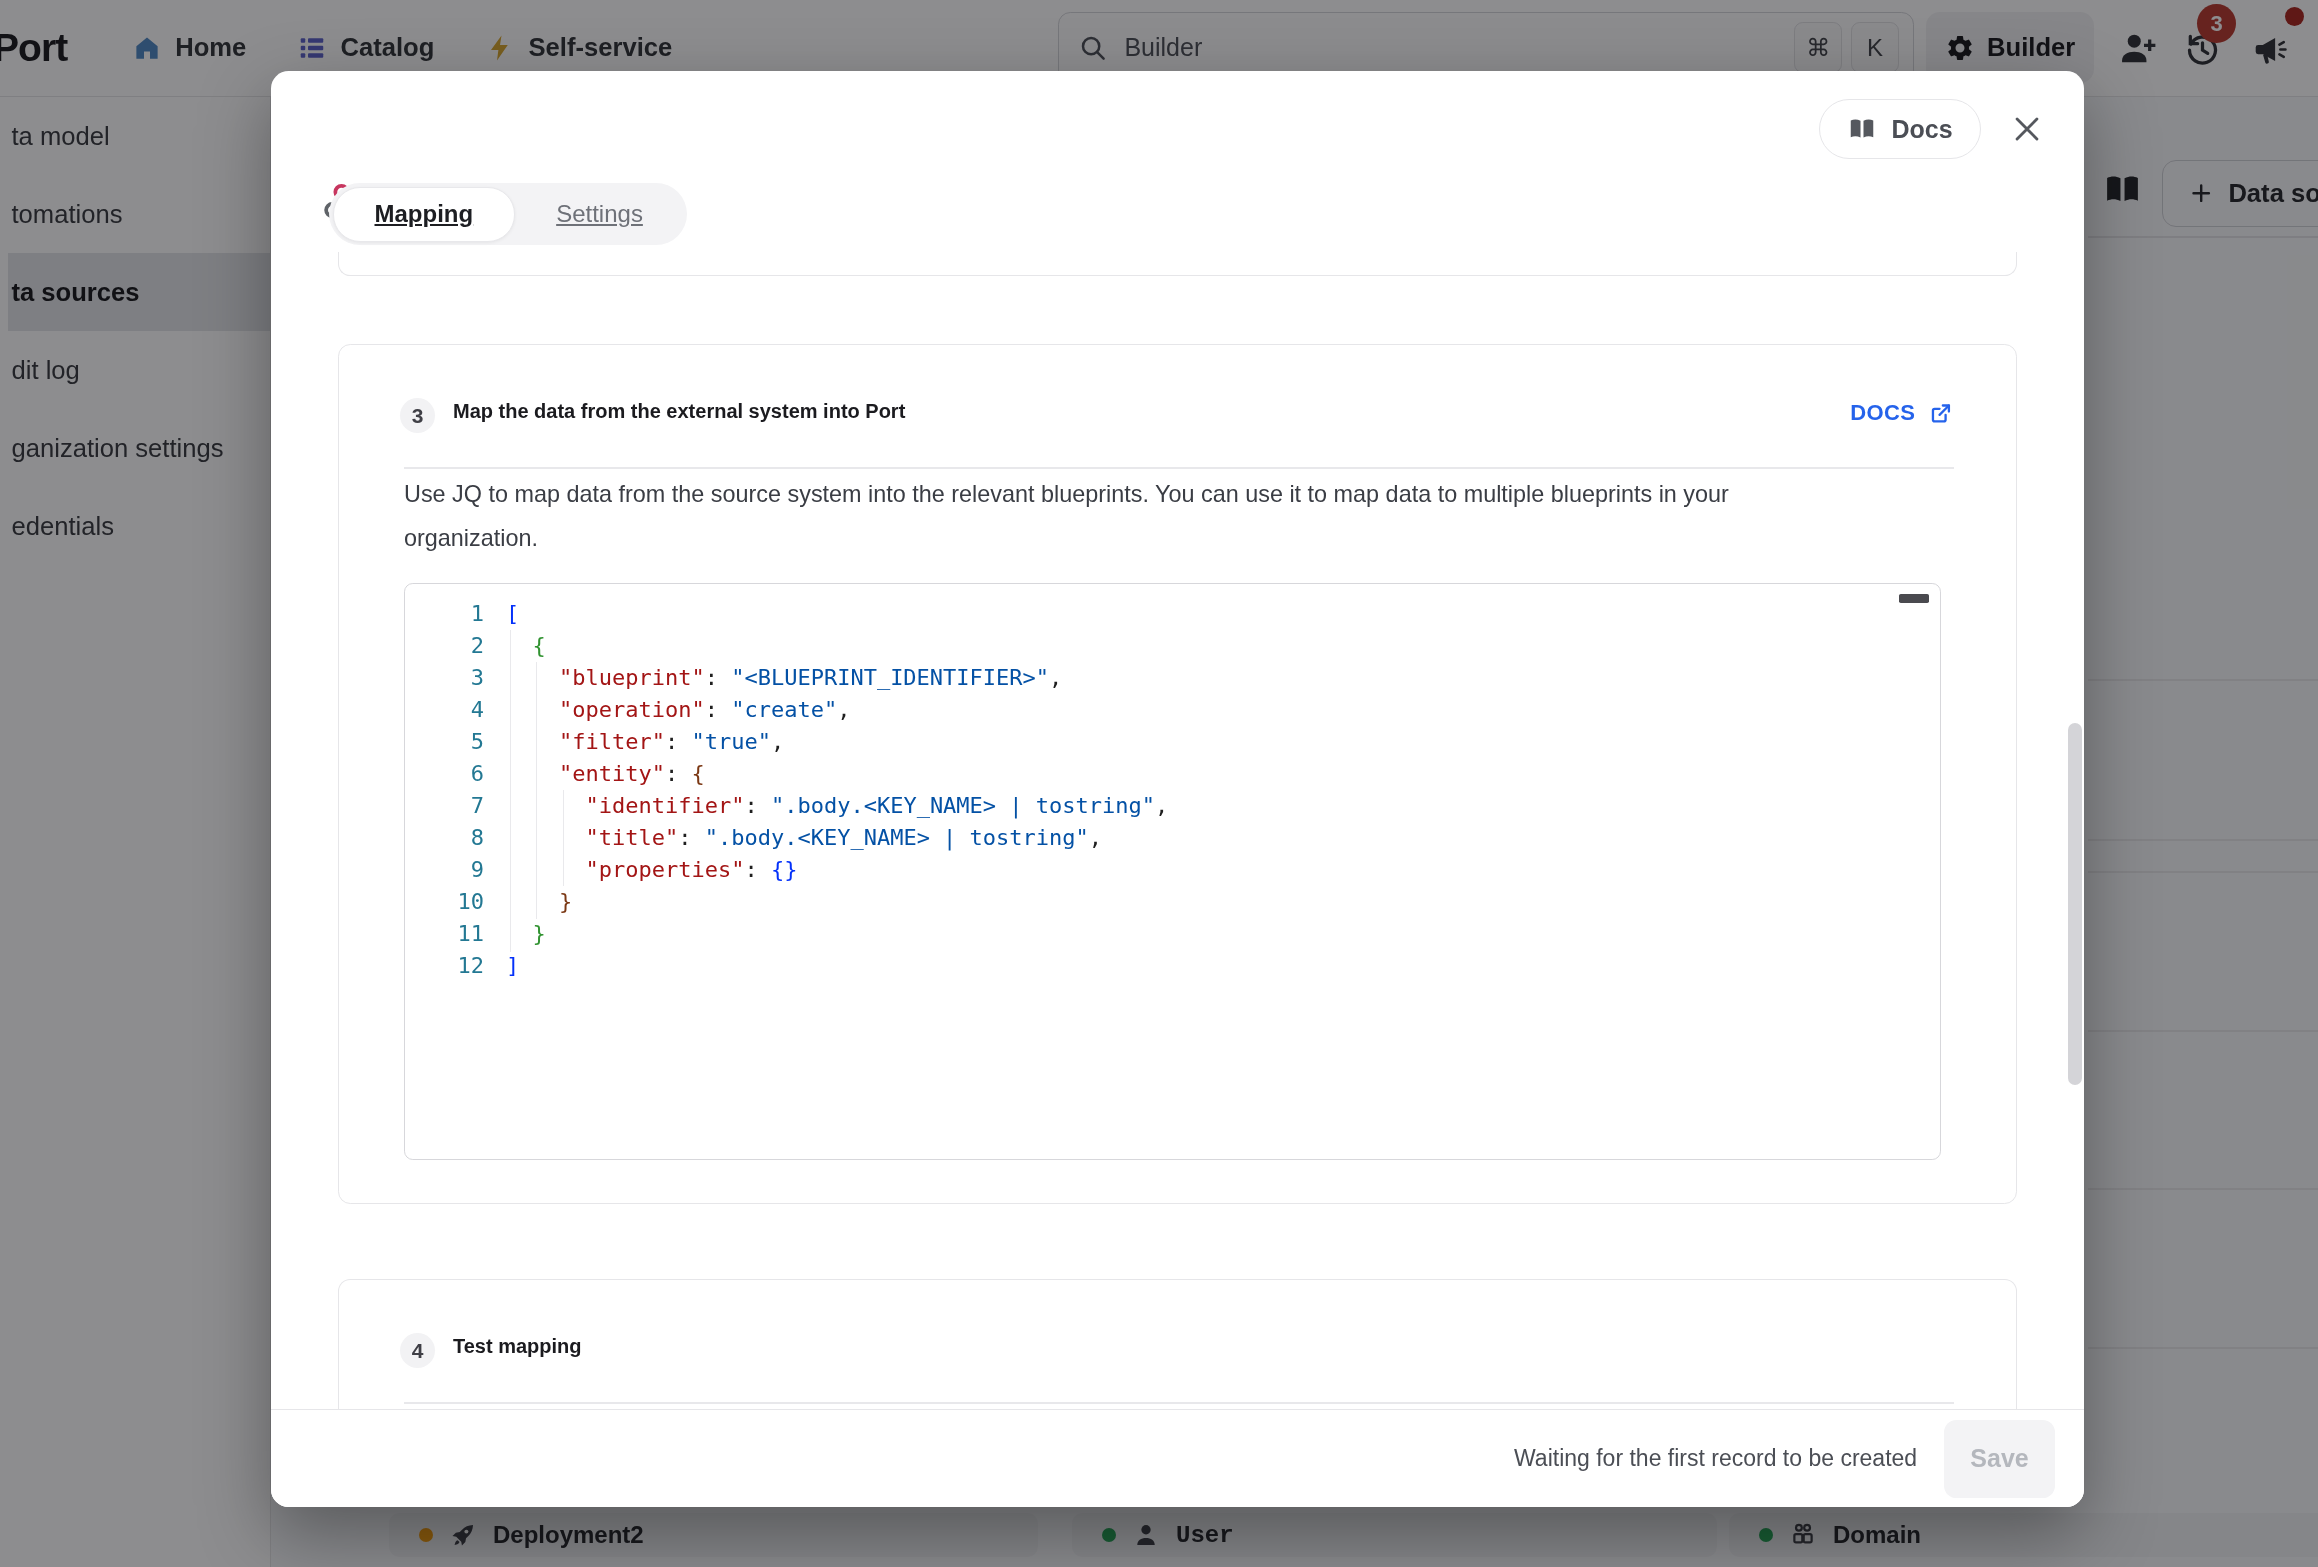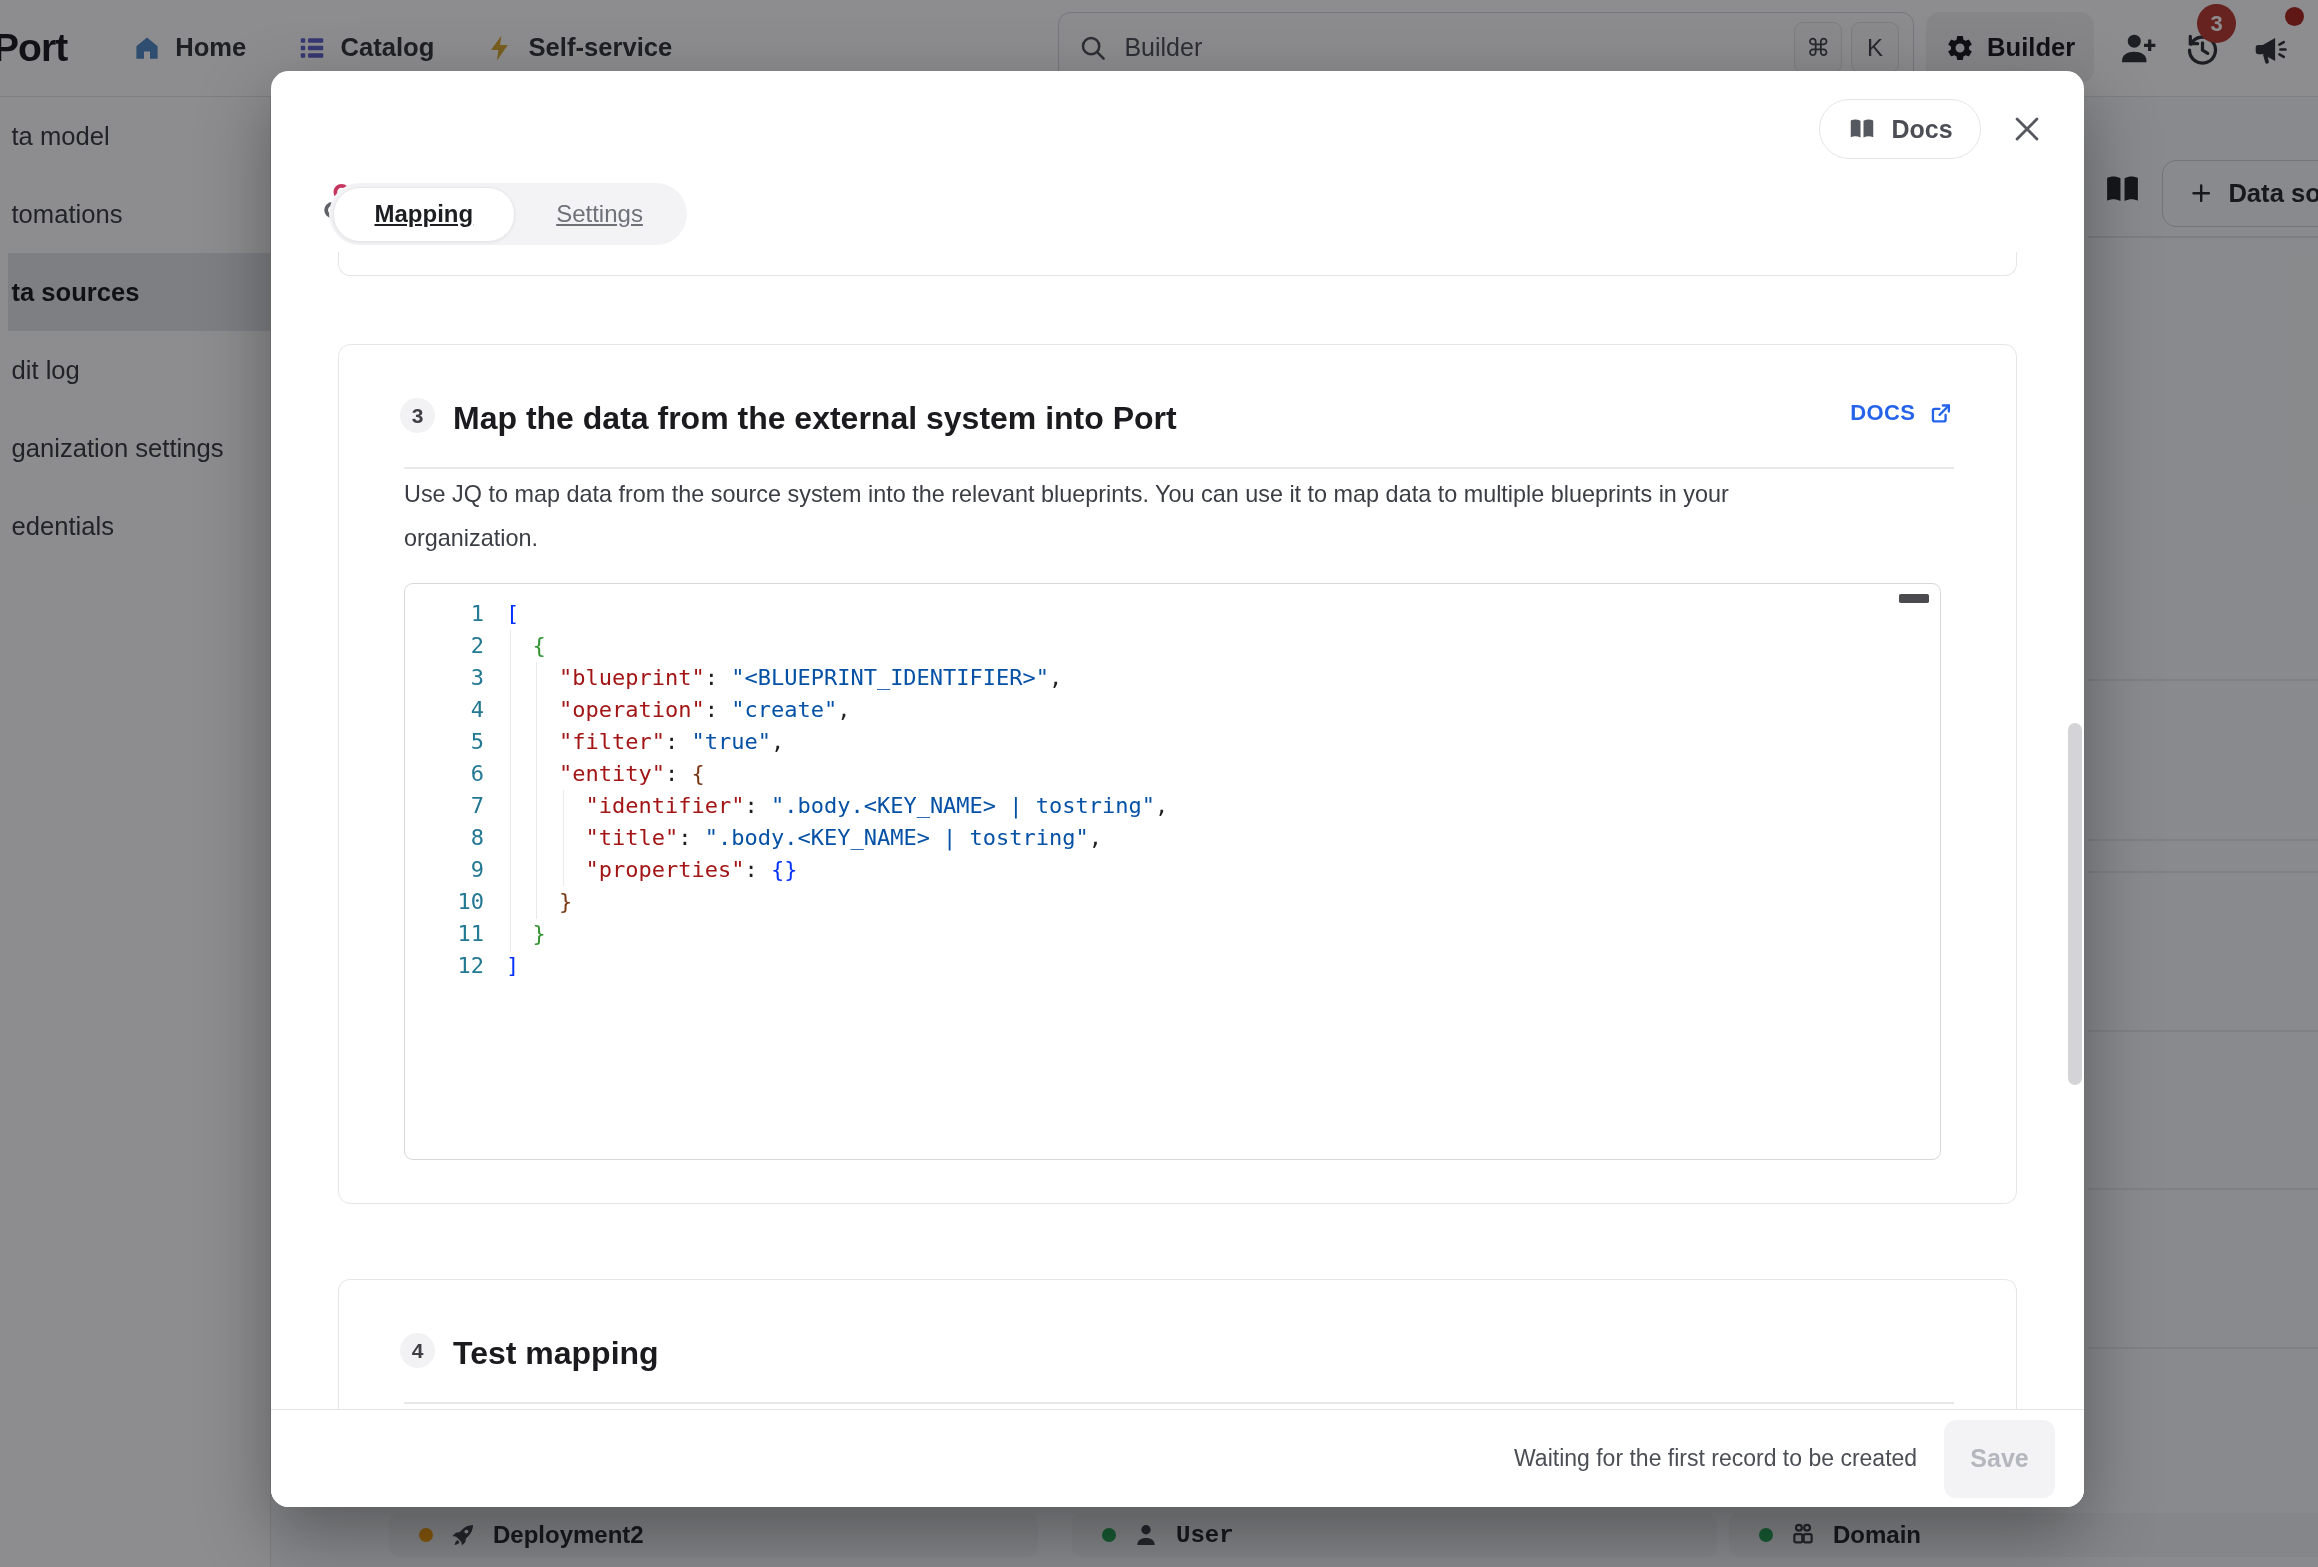--- a/index.html
+++ b/index.html
@@ -47,21 +47,21 @@
   .docsbtn .icon { width:30px; height:30px; color:#55585e; }
   .xbtn { position:absolute; left:1739px; top:41px; width:34px; height:34px; color:#55585e; cursor:pointer; }
   .tabs { position:absolute; left:58px; top:112px; height:62px; background:#f3f3f5; border-radius:31px; display:inline-flex; align-items:center; padding:0 3.5px; }
   .tab { height:55px; padding:0 41px; display:flex; align-items:center; border-radius:27px; font-size:24px; font-weight:500; color:#6e7178; cursor:pointer;text-decoration:underline; }
   .tab.active { background:#fff; border:1.8px solid #e8e8eb; color:#1d1e22; font-weight:650; box-shadow:0 0.9px 3.5px rgba(0,0,0,.06); }
   .prevcard { position:absolute; left:67px; top:181px; width:1679px; height:24px; border:1.8px solid #e6e6e9; border-top:none; border-radius:0 0 12.3px 12.3px; }
   .card { position:absolute; left:67px; width:1679px; border:1.8px solid #e6e6e9; border-radius:12.3px; background:#fff; }
   .step3 { top:273px; height:860px; }
   .step4 { top:1208px; height:130px; border-bottom:none; border-radius:12.3px 12.3px 0 0; }
   .stepnum { position:absolute; left:61px; top:53px; width:35px; height:35px; border-radius:17.6px; background:#f2f2f4; color:#3f3f46; font-size:21px; font-weight:600; display:grid; place-items:center; }
-  .ctitle { position:absolute; left:114px; top:55px; font-size:32px; font-weight:700; color:#1b1b1f; }
+  .ctitle { position:absolute; left:114px; top:55px; font-size:20px; font-weight:700; color:#1b1b1f; }
   .docslink { position:absolute; right:62px; top:55px; display:flex; align-items:center; gap:12.3px; font-size:22px; font-weight:650; letter-spacing:0.4px; color:#2563eb; cursor:pointer; text-decoration:none; }
   .docslink .icon { width:26.4px; height:26.4px; }
   .cdiv { position:absolute; left:65px; right:62px; top:122px; height:1.8px; background:#e8e8eb; }
   .desc { position:absolute; left:65px; top:127px; width:1393px; font-size:23.4px; line-height:44px; color:#3a3d44; }
   .editor { position:absolute; left:65px; top:238px; width:1537px; height:577px; border:1.8px solid #d7d7db; border-radius:8.8px; background:#fff; overflow:hidden; font-family:"DejaVu Sans Mono","Liberation Mono",monospace; }
   .gutter { position:absolute; left:0; top:14px; width:79px; text-align:right; font-size:22px; }
   .gline, .cline { height:32px; line-height:32px; white-space:pre; }
   .codearea { position:absolute; left:101px; top:14px; font-size:22px; }
   .iguide { position:absolute; width:0; border-left:1.8px solid #e9e9ec; }
   .g1 { left:105px; top:46px;  height:322px; }

